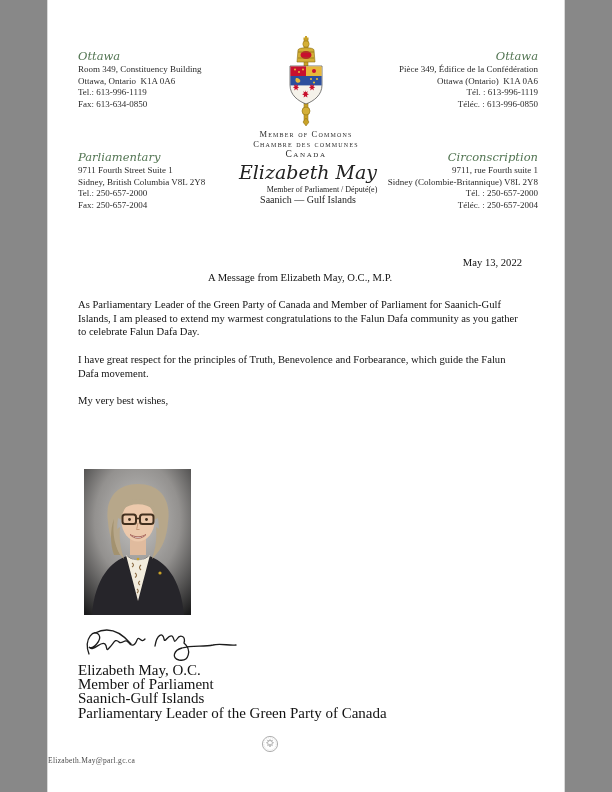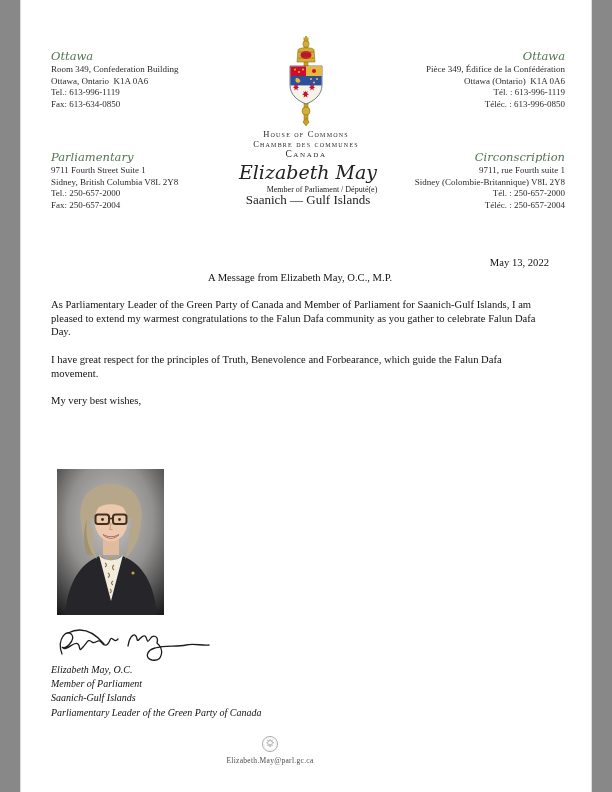--- a/index.html
+++ b/index.html
@@ -1,17 +1,17 @@
 <!DOCTYPE html>
 <html><head>
 <meta charset="utf-8">
 <style>
   html,body { margin:0; padding:0; background:#888; }
   .page {
-    position:relative; width:570px; height:792px; margin:0 auto;
+    position:relative; width:516px; height:792px; margin:0 auto;
     background:#ffffff; outline:1px solid #d9d9d9;
     font-family:"Liberation Serif", serif; color:#1a1a1a; overflow:hidden;
   }
   
   .addr { position:absolute; font-size:9px; line-height:11.5px; color:#2b2b2b; }
   .addr .line { white-space:pre-wrap; }
   .addr-left  { left:30px; text-align:left; }
   .addr-right { right:26px; text-align:right; }
   .row1 { top:50px; }
   .row2 { top:151px; }
@@ -22,46 +22,46 @@
   
   .crest-wrap { position:absolute; top:36px; left:0; right:0; text-align:center; }
   .crest-svg { display:block; margin:0 auto; }
   .org-caption { margin-top:3px; font-variant:small-caps; letter-spacing:1.2px;
     font-size:8.5px; line-height:10px; color:#2b2b2b; }
   .org-caption .country { font-size:9.5px; letter-spacing:1.6px; }
   
   .member-block { position:absolute; top:162px; left:4px; right:0; text-align:center; color:#222; }
   .member-name { font-family:"DejaVu Serif", serif; font-style:italic; font-size:19px; line-height:21px; }
   .member-title { font-size:8px; line-height:10px; margin-top:2px;padding-left:28px; }
-  .member-riding { font-size:13px; line-height:10px; }
+  .member-riding { font-size:10px; line-height:10px; }
   
   .letter-body { position:absolute; left:30px; right:42px; top:256px;
     font-size:10.6px; line-height:13.6px; color:#111; }
   .date-line { text-align:right; }
   .letter-title { text-align:center; font-weight:normal; margin-top:1px; }
   .para { margin:14px 0 0 0; }
   
   .photo { position:absolute; left:36px; top:469px; width:107px; height:146px; }
   .photo svg { display:block; }
   
   .signature { position:absolute; left:31px; top:626px; }
-  .sig-block { position:absolute; left:30px; top:663px; font-size:10px; line-height:14.2px; color:#111;font-style:italic; }
-  
-  .page-footer { position:absolute; left:0; right:72px; top:735px; text-align:center; }
+  .sig-block { position:absolute; left:30px; top:663px; font-size:15px; line-height:14.2px; color:#111; }
+  
+  .page-footer { position:absolute; left:0; right:72px; top:735px; text-align:left; }
   .footer-roundel { display:block; margin:0 auto; }
   .footer-email { margin-top:3px; font-size:7.5px; letter-spacing:0.3px; color:#4a4a4a; }
 </style>
 </head>
 <body>
 
 <div class="page">
 
   <div class="addr addr-left row1">
     <div class="script-heading">Ottawa</div>
-    <div class="line">Room 349, Confederation Building</div>
+    <div class="line">Room 349, Constituency Building</div>
     <div class="line">Ottawa, Ontario  K1A 0A6</div>
     <div class="line">Tel.: 613-996-1119</div>
     <div class="line">Fax: 613-634-0850</div>
   </div>
 
   <div class="addr addr-right row1">
     <div class="script-heading">Ottawa</div>
     <div class="line">Pièce 349, Édifice de la Confédération</div>
     <div class="line">Ottawa (Ontario)  K1A 0A6</div>
     <div class="line">Tél. : 613-996-1119</div>
@@ -99,21 +99,21 @@
       <g fill="#c8102e">
         <path d="M24,53 l1,2 2,-1 -1,2 2,1 -2,1 0.5,2.5 -2,-1.5 -2,1.5 0.5,-2.5 -2,-1 2,-1 -1,-2 2,1 Z" transform="translate(0,0) scale(0.9)"></path>
         <path d="M32,56 l1,2 2,-1 -1,2 2,1 -2,1 0.5,2.5 -2,-1.5 -2,1.5 0.5,-2.5 -2,-1 2,-1 -1,-2 2,1 Z" transform="translate(0,0) scale(0.97)"></path>
         <path d="M44,53 l1,2 2,-1 -1,2 2,1 -2,1 0.5,2.5 -2,-1.5 -2,1.5 0.5,-2.5 -2,-1 2,-1 -1,-2 2,1 Z" transform="translate(-2,0) scale(0.9)"></path>
       </g>
 
       <circle cx="32" cy="75" r="4" fill="#d4af37" stroke="#8a6d14" stroke-width="0.6"></circle>
       <path d="M32,82 L35,86 L32,90 L29,86 Z" fill="#c9a227" stroke="#8a6d14" stroke-width="0.5"></path>
     </svg>
     <div class="org-caption">
-      <div>House of Commons</div>
+      <div>Member of Commons</div>
       <div>Chambre des communes</div>
       <div class="country">Canada</div>
     </div>
   </div>
 
   <div class="addr addr-left row2">
     <div class="script-heading">Parliamentary</div>
     <div class="line">9711 Fourth Street Suite 1</div>
     <div class="line">Sidney, British Columbia V8L 2Y8</div>
     <div class="line">Tel.: 250-657-2000</div>

